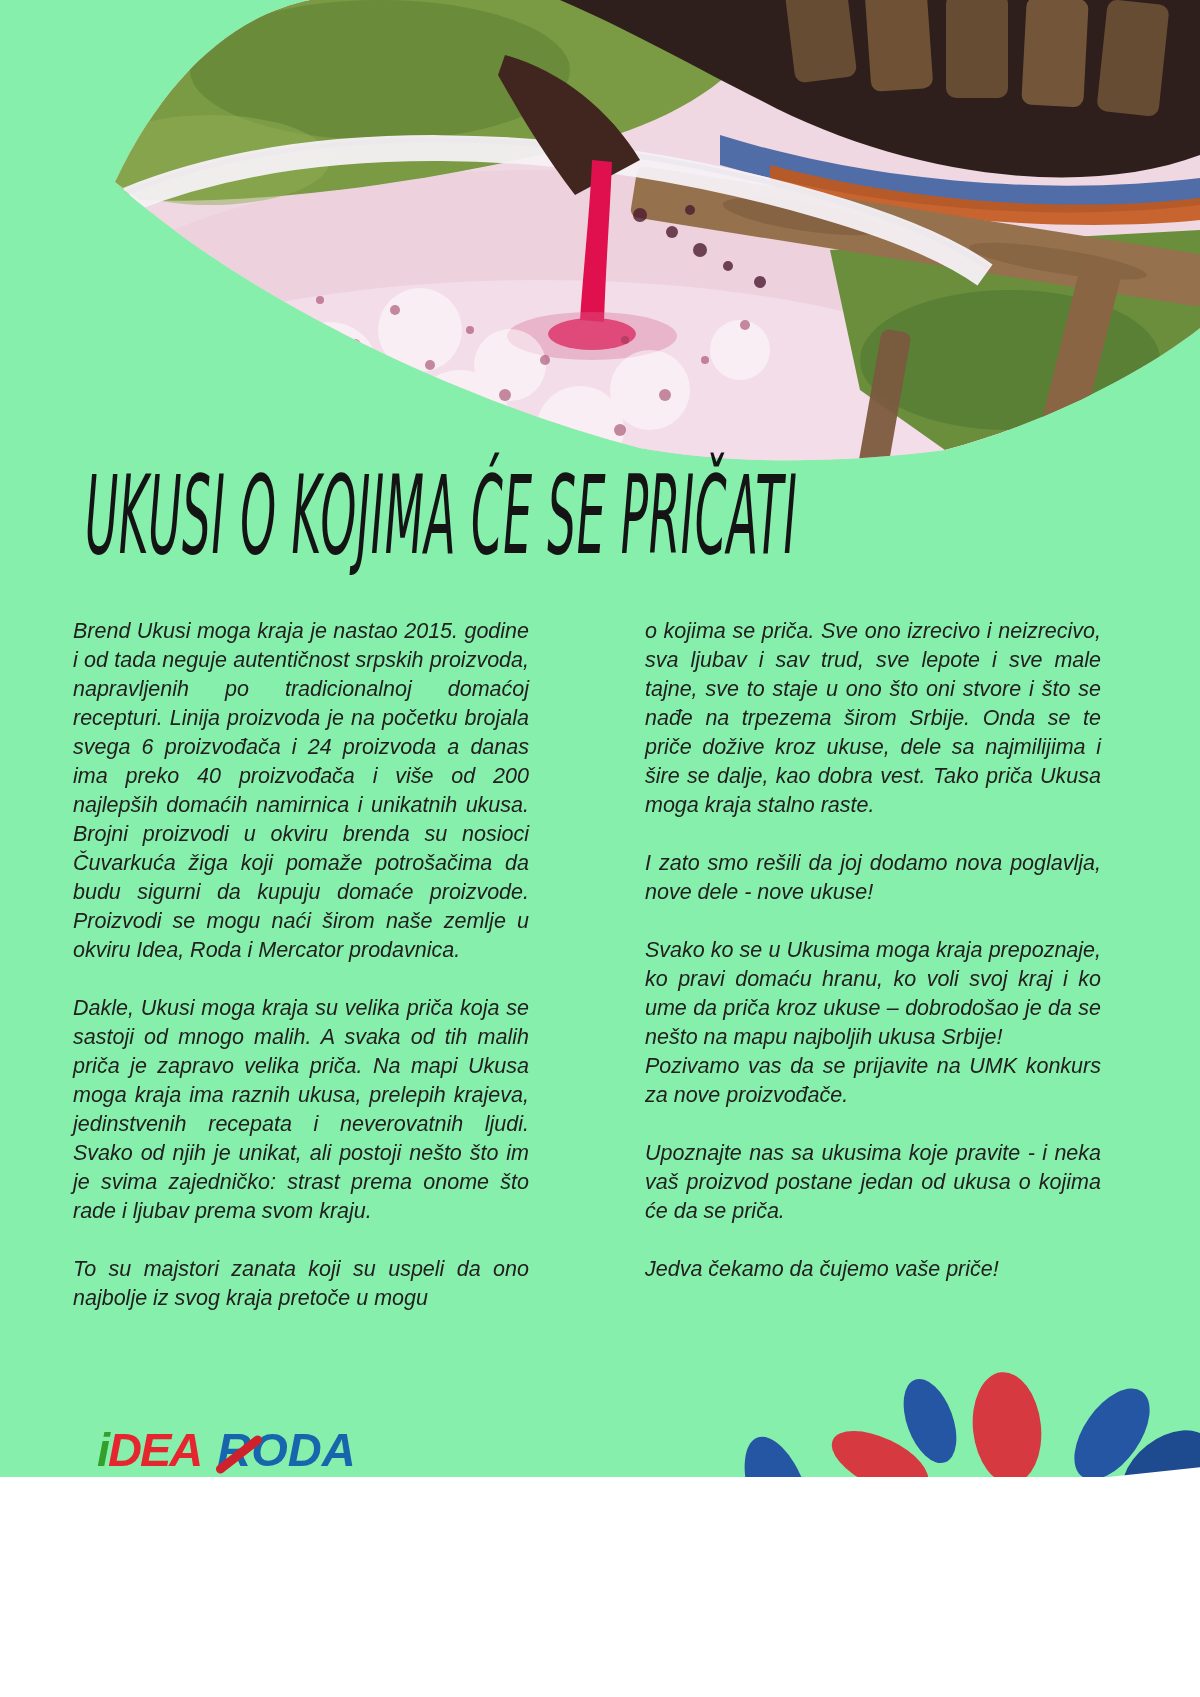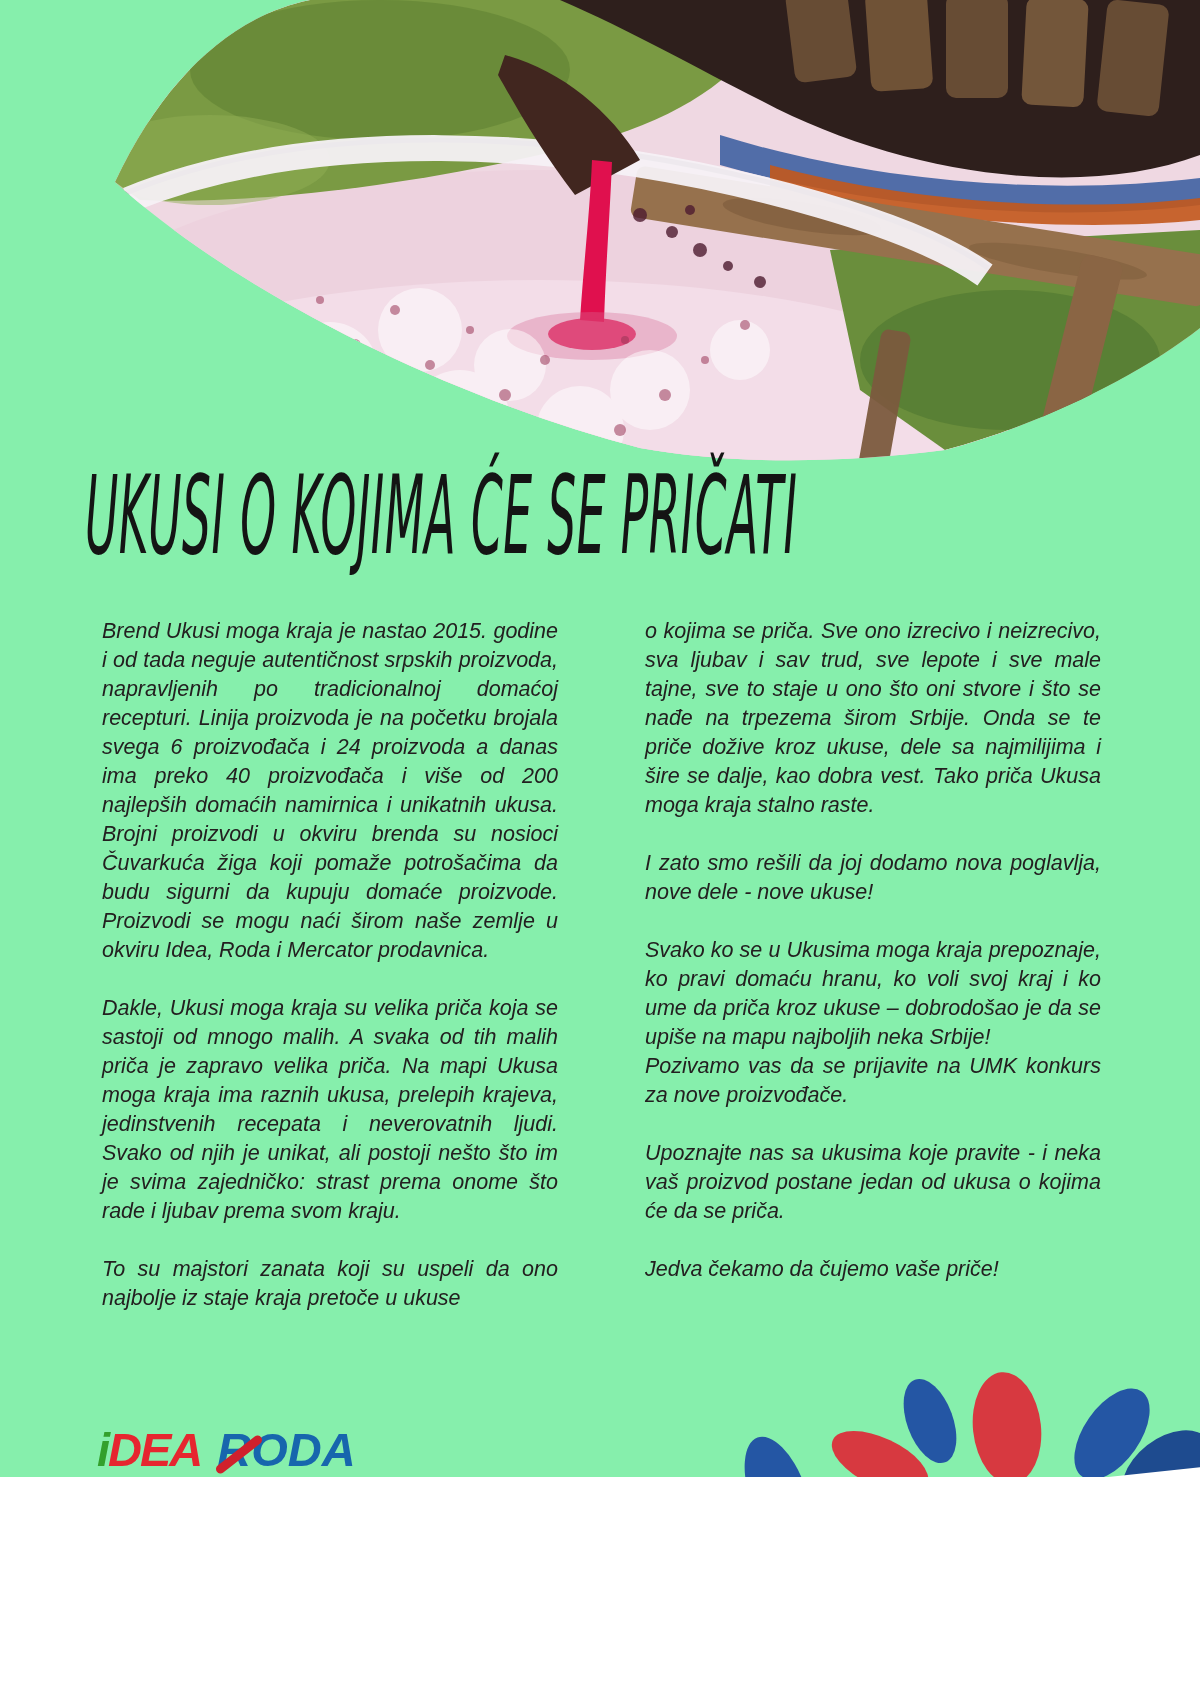--- a/index.html
+++ b/index.html
@@ -15,21 +15,21 @@
     position:absolute;left:85px;top:452px;margin:0;
     font-family:"DejaVu Sans",sans-serif;font-weight:400;color:#141414;
     font-size:106px;letter-spacing:1px;white-space:nowrap;
     transform:scale(0.43,1.03);transform-origin:left top;
   }
   
   .col{
     position:absolute;top:617px;width:456px;
     font-size:21.5px;line-height:29px;text-align:justify;color:#232020;
   }
-  .col.left{left:102px;}
+  .col.left{left:73px;}
   .col.right{left:645px;}
   .col p{margin:0 0 29px 0;}
   .col.right p.no-gap{margin-bottom:0;}
   
   .retailers{position:absolute;left:97px;top:1426px;width:330px;}
   .logo-row1{display:flex;align-items:flex-start;gap:16px;}
   .idea{
     font-size:47px;font-weight:700;line-height:1;color:#e6262f;letter-spacing:-2px;
   }
   .idea::first-letter{color:#33a02c;}
@@ -162,26 +162,26 @@
           <circle cx="690" cy="210" r="5"></circle>
       </g>
     </g>
   </svg>
 
   <h1 class="title">UKUSI O KOJIMA ĆE SE PRIČATI</h1>
 
   <div class="col left">
     <p>Brend Ukusi moga kraja je nastao 2015. godine i od tada neguje autentičnost srpskih proizvoda, napravljenih po tradicionalnoj domaćoj recepturi. Linija proizvoda je na početku brojala svega 6 proizvođača i 24 proizvoda a danas ima preko 40 proizvođača i više od 200 najlepših domaćih namirnica i unikatnih ukusa. Brojni proizvodi u okviru brenda su nosioci Čuvarkuća žiga koji pomaže potrošačima da budu sigurni da kupuju domaće proizvode. Proizvodi se mogu naći širom naše zemlje u okviru Idea, Roda i Mercator prodavnica.</p>
     <p>Dakle, Ukusi moga kraja su velika priča koja se sastoji od mnogo malih. A svaka od tih malih priča je zapravo velika priča. Na mapi Ukusa moga kraja ima raznih ukusa, prelepih krajeva, jedinstvenih recepata i neverovatnih ljudi. Svako od njih je unikat, ali postoji nešto što im je svima zajedničko: strast prema onome što rade i ljubav prema svom kraju.</p>
-    <p>To su majstori zanata koji su uspeli da ono najbolje iz staje kraja pretoče u ukuse</p>
+    <p>To su majstori zanata koji su uspeli da ono najbolje iz svog kraja pretoče u mogu</p>
   </div>
   <div class="col right">
     <p>o kojima se priča. Sve ono izrecivo i neizrecivo, sva ljubav i sav trud, sve lepote i sve male tajne, sve to staje u ono što oni stvore i što se nađe na trpezema širom Srbije. Onda se te priče dožive kroz ukuse, dele sa najmilijima i šire se dalje, kao dobra vest. Tako priča Ukusa moga kraja stalno raste.</p>
     <p>I zato smo rešili da joj dodamo nova poglavlja, nove dele - nove ukuse!</p>
-    <p class="no-gap">Svako ko se u Ukusima moga kraja prepoznaje, ko pravi domaću hranu, ko voli svoj kraj i ko ume da priča kroz ukuse – dobrodošao je da se upiše na mapu najboljih neka Srbije!</p>
+    <p class="no-gap">Svako ko se u Ukusima moga kraja prepoznaje, ko pravi domaću hranu, ko voli svoj kraj i ko ume da priča kroz ukuse – dobrodošao je da se nešto na mapu najboljih ukusa Srbije!</p>
     <p>Pozivamo vas da se prijavite na UMK konkurs za nove proizvođače.</p>
     <p>Upoznajte nas sa ukusima koje pravite - i neka vaš proizvod postane jedan od ukusa o kojima će da se priča.</p>
     <p>Jedva čekamo da čujemo vaše priče!</p>
   </div>
 
   <div class="retailers">
     <div class="logo-row1">
       <span class="idea">iDEA</span>
       <span class="roda"><span class="swoosh"></span><span>RODA</span></span>
     </div>

